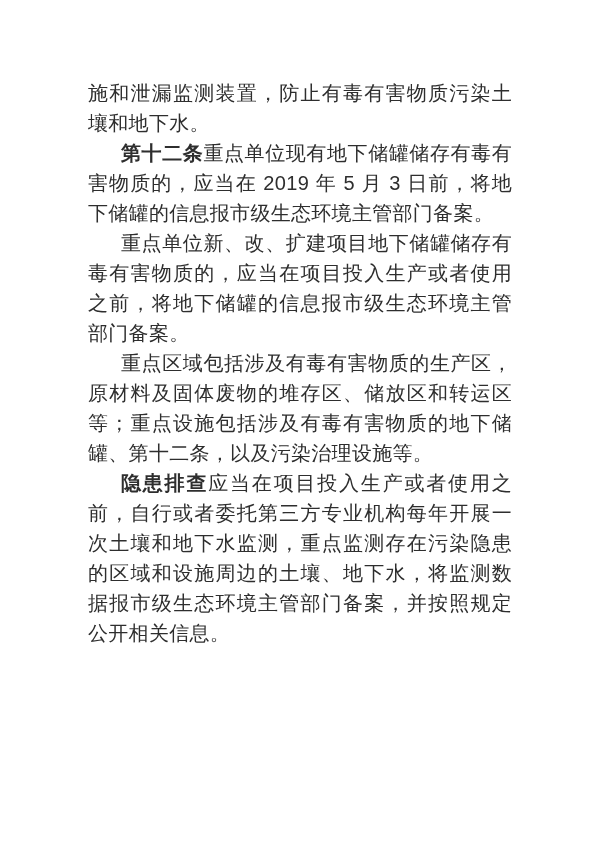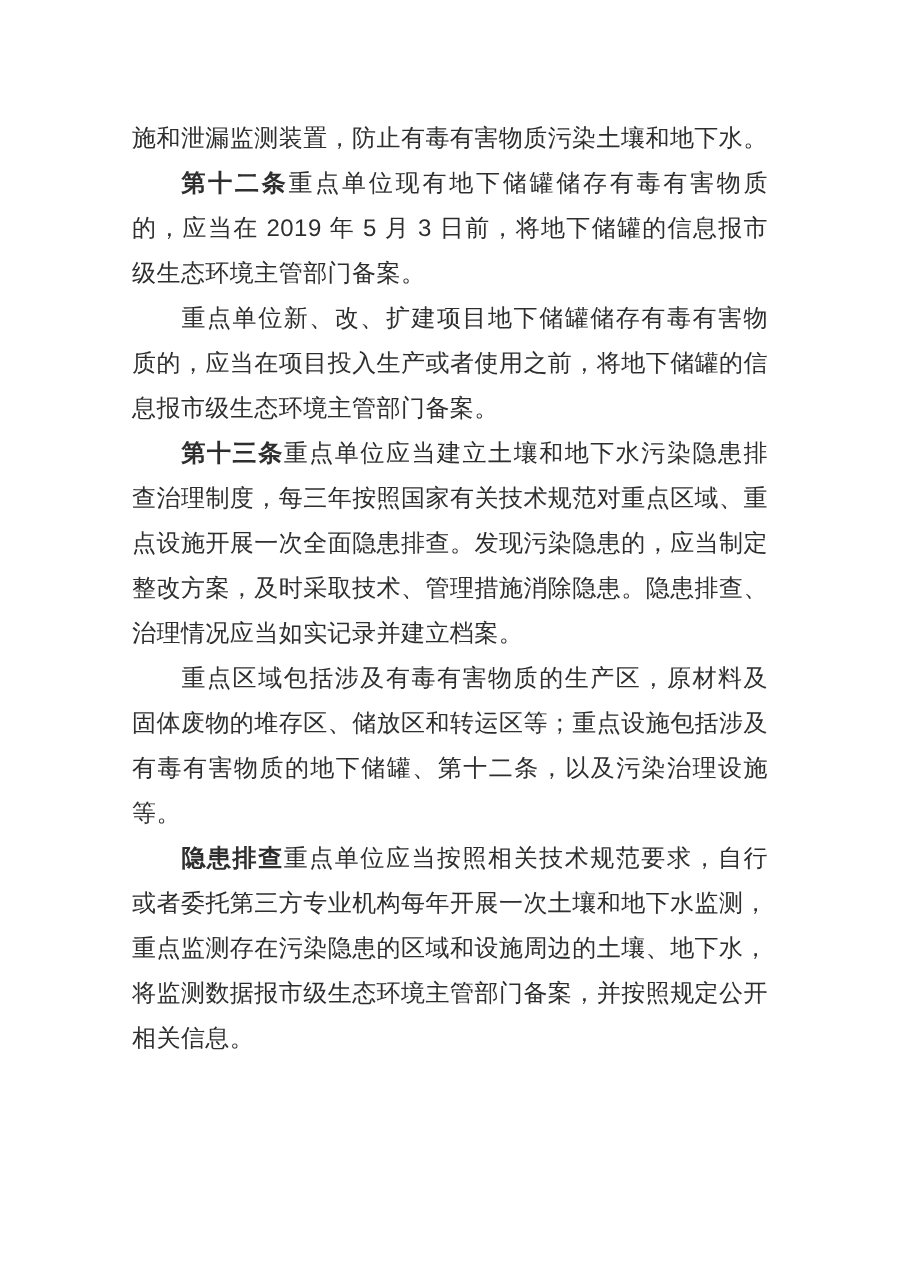--- a/index.html
+++ b/index.html
@@ -16,21 +16,21 @@
     padding: 78px 88px 0 88px;
     overflow: hidden;
     font-family: "Liberation Sans", "DejaVu Sans", sans-serif;
   }
   .text-block {
     width: 424px;
   }
   .para {
     margin: 0;
     padding: 0;
-    font-size: 16px;
+    font-size: 20px;
     line-height: 30px;
     letter-spacing: 0.3px;
     color: #2e2e2e;
     text-align: justify;
     text-justify: inter-character;
     text-indent: 33px;
     word-break: normal;
     line-break: strict;
   }
   .para.no-indent {
@@ -46,21 +46,20 @@
 <div class="page">
   <div class="text-block">
 
     <p class="para no-indent"><span>施和泄漏监测装置，防止有毒有害物质污染土壤和地下水。</span></p>
 
     <p class="para"><b class="article-no">第十二条</b><span>重点单位现有地下储罐储存有毒有害物质的，应当在 2019 年 5 月 3 日前，将地下储罐的信息报市级生态环境主管部门备案。</span></p>
 
     <p class="para"><span>重点单位新、改、扩建项目地下储罐储存有毒有害物质的，应当在项目投入生产或者使用之前，将地下储罐的信息报市级生态环境主管部门备案。</span></p>
 
 
-    <p class="para"><b class="article-no">第十三条</b><span>重点单位应当建立土壤和地下水污染隐患排查治理制度，每三年按照国家有关技术规范对重点区域、重点设施开展一次全面隐患排查。发现污染隐患的，应当制定整改方案，及时采取技术、管理措施消除隐患。隐患排查、治理情况应当如实记录并建立档案。</span></p>
 
     <p class="para"><span>重点区域包括涉及有毒有害物质的生产区，原材料及固体废物的堆存区、储放区和转运区等；重点设施包括涉及有毒有害物质的地下储罐、第十二条，以及污染治理设施等。</span></p>
 
-    <p class="para"><b class="article-no">隐患排查</b><span>重点单位应当按照相关技术规范要求，自行或者委托第三方专业机构每年开展一次土壤和地下水监测，重点监测存在污染隐患的区域和设施周边的土壤、地下水，将监测数据报市级生态环境主管部门备案，并按照规定公开相关信息。</span></p>
+    <p class="para"><b class="article-no">隐患排查</b><span>应当在项目投入生产或者使用之前，自行或者委托第三方专业机构每年开展一次土壤和地下水监测，重点监测存在污染隐患的区域和设施周边的土壤、地下水，将监测数据报市级生态环境主管部门备案，并按照规定公开相关信息。</span></p>
 
 
   </div>
 </div>
 
 </body></html>

